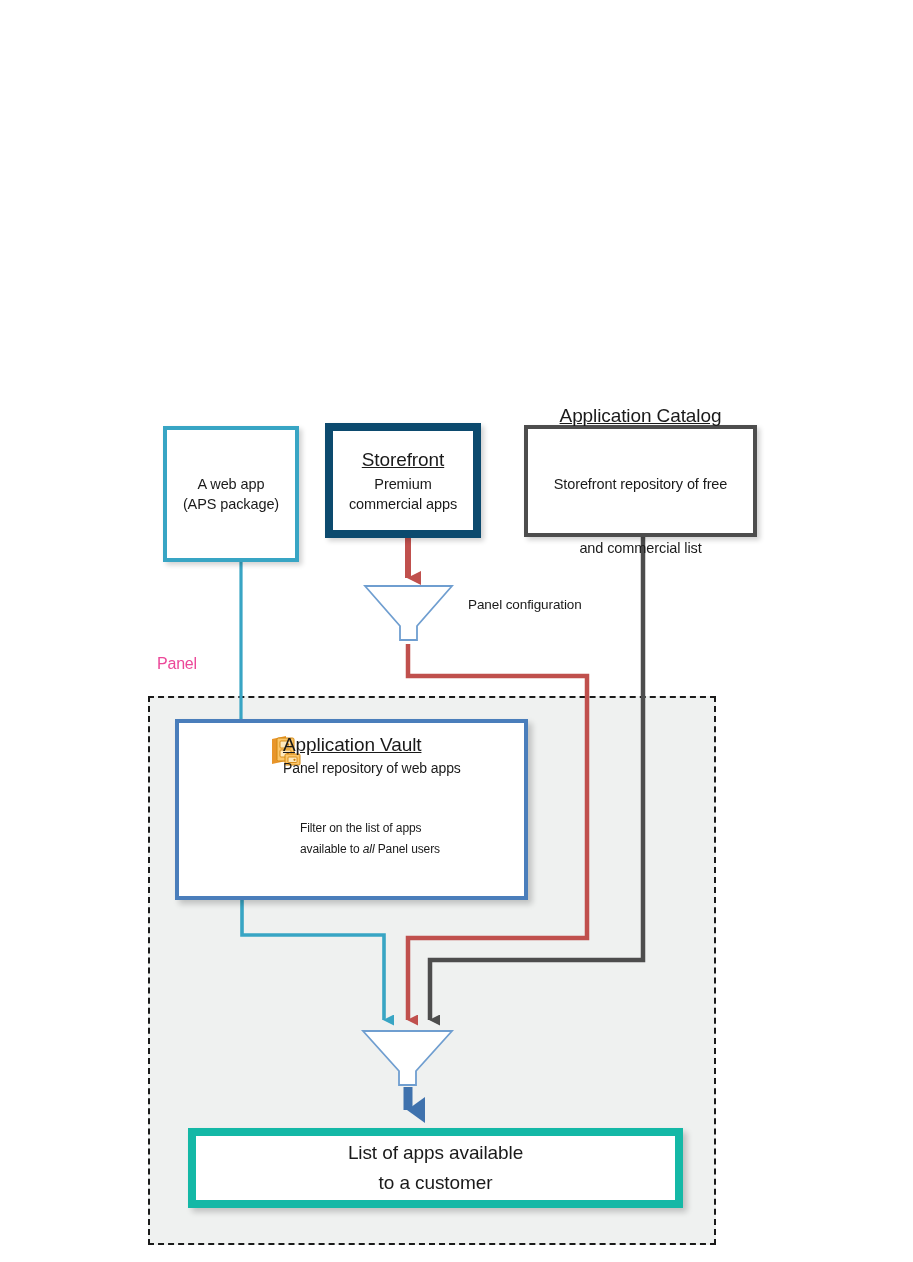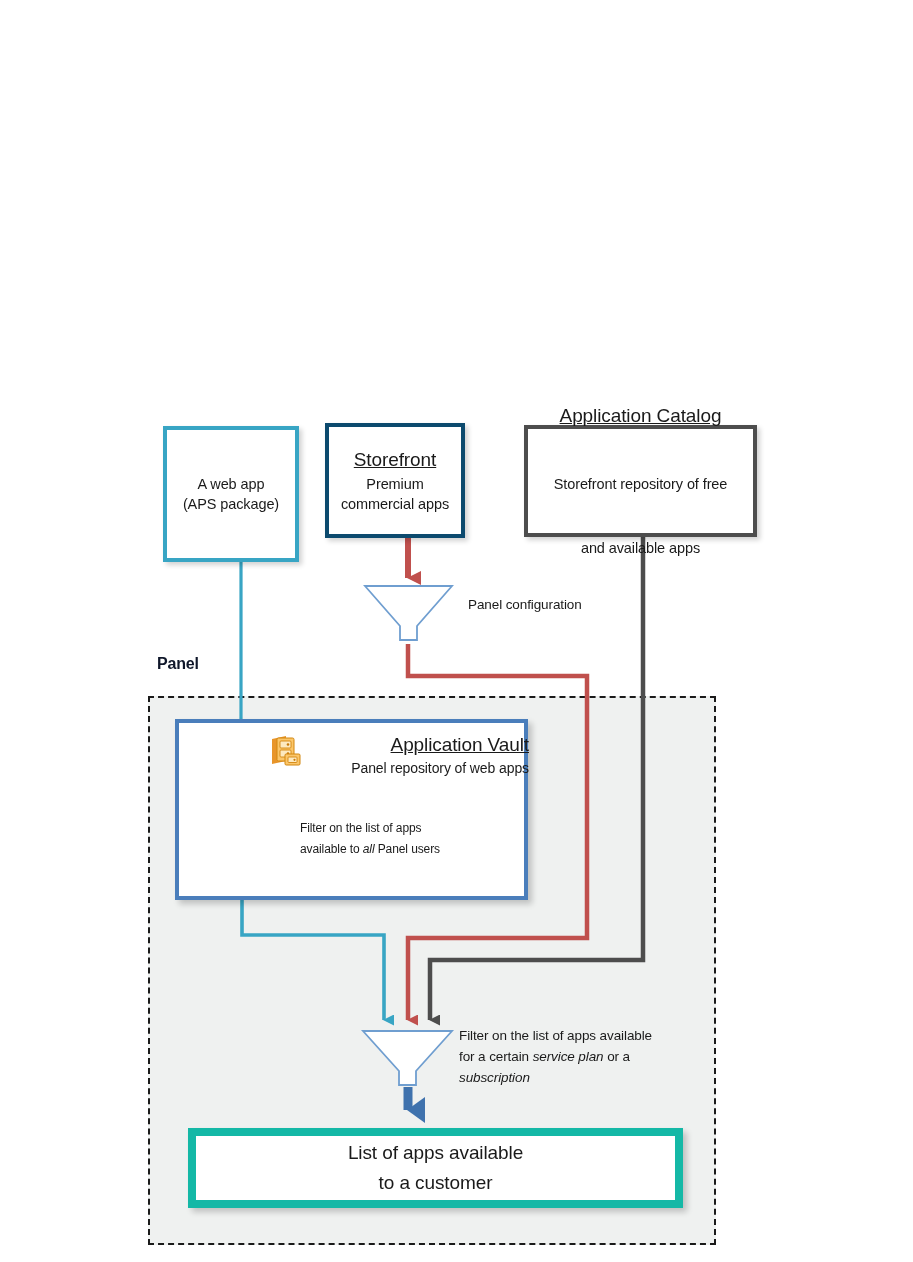--- a/index.html
+++ b/index.html
@@ -45,59 +45,59 @@
     line-height: 20px;
     letter-spacing: -0.1px;
   }
   
   #box-webapp {
     left: 163px; top: 426px; width: 136px; height: 136px;
     border: 4px solid #38a5c4;
     box-shadow: 3px 3px 5px rgba(0,0,0,0.18);
   }
   #box-storefront {
-    left: 325px; top: 423px; width: 140px; height: 115px;
-    border: 4px solid #0c4a6e;
+    left: 325px; top: 423px; width: 156px; height: 115px;
+    border: 8px solid #0c4a6e;
     box-shadow: 3px 3px 5px rgba(0,0,0,0.18);
   }
   #box-catalog {
     left: 524px; top: 425px; width: 233px; height: 112px;
     border: 4px solid #4d4d4d;
     box-shadow: 3px 3px 5px rgba(0,0,0,0.18);
     gap: 44px;
   }
   
   #panel-label {
     position: absolute;
     left: 157px; top: 655px;
     font-size: 16px;
-    font-weight: bold;
-    color: #0f172a;
+    font-weight: normal;
+    color: #ec4899;
     letter-spacing: -0.2px;
   }
   #panel-dashed {
     position: absolute;
     left: 148px; top: 696px;
     width: 568px; height: 549px;
     box-sizing: border-box;
     border: 2px dashed #1a1a1a;
     background: #eff1f0;
   }
   
   #box-vault {
     left: 175px; top: 719px; width: 353px; height: 181px;
     border: 4px solid #4a7ebb;
     box-shadow: 4px 4px 6px rgba(0,0,0,0.20);
     display: block;
   }
   #vault-header {
     position: absolute;
-    left: 92px; top: 10px;
+    left: 104px; top: 10px;
     width: 258px;
-    text-align: right;
+    text-align: left;
   }
   #vault-header .title {
     color: #1a1a1a;
     font-size: 19px;
     line-height: 24px;
     text-decoration: underline;
   }
   #vault-header .line {
     color: #1a1a1a;
     font-size: 14px;
@@ -212,21 +212,21 @@
 
   <div class="node" id="box-storefront">
     <div class="title">Storefront</div>
     <div class="line">Premium</div>
     <div class="line">commercial apps</div>
   </div>
 
   <div class="node" id="box-catalog">
     <div class="title">Application Catalog</div>
     <div class="line">Storefront repository of free</div>
-    <div class="line">and available apps</div>
+    <div class="line">and commercial list</div>
   </div>
 
   <div id="label-panel-config">Panel configuration</div>
 
   <div class="node" id="box-vault">
     <svg id="vault-icon" viewBox="0 0 34 34" xmlns="http://www.w3.org/2000/svg">
       <path d="M3,4 L17,1 L17,26 L3,29 Z" fill="#e8952a"></path>
       <rect x="8" y="3" width="17" height="23" rx="1.5" fill="#fbc66a" stroke="#d2860f" stroke-width="1"></rect>
       <rect x="11" y="6" width="11" height="7" rx="1" fill="#fde9bf" stroke="#d2860f" stroke-width="0.9"></rect>
       <circle cx="19" cy="9.5" r="1.3" fill="#c77a0a"></circle>
@@ -239,24 +239,19 @@
     <div id="vault-header">
       <div class="title">Application Vault</div>
       <div class="line">Panel repository of web apps</div>
     </div>
     <div id="vault-filter-text">
       <span>Filter on the list of apps</span><br>
       <span>available to </span><em>all</em><span> Panel users</span>
     </div>
   </div>
 
-  <div id="label-plan-filter">
-    <span>Filter on the list of apps available</span><br>
-    <span>for a certain </span><em>service plan</em><span> or a</span><br>
-    <em>subscription</em>
-  </div>
 
   <div class="node" id="box-result">
     <div class="line">List of apps available</div>
     <div class="line">to a customer</div>
   </div>
 
 </div>
 
 </body></html>

